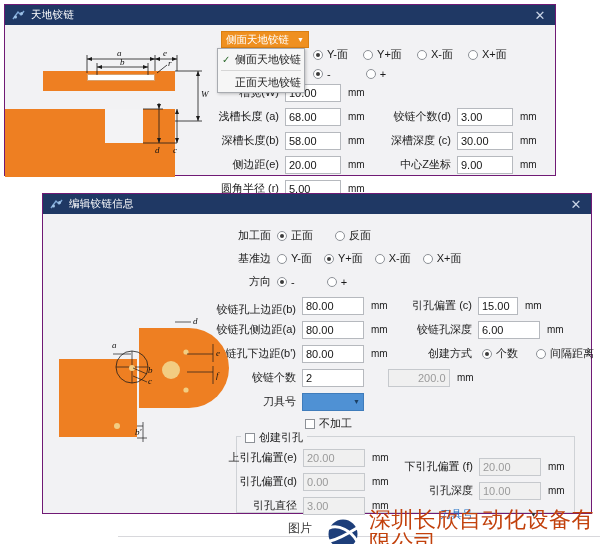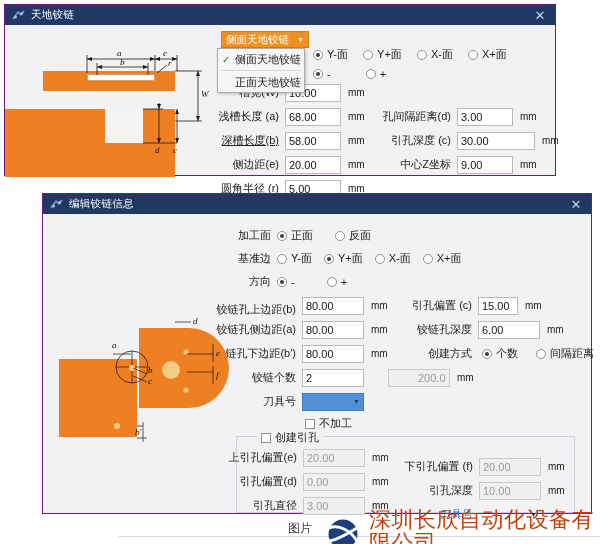--- a/index.html
+++ b/index.html
@@ -78,21 +78,21 @@
   .dd-item {
     height:20px; display:flex; align-items:center; padding-left:4px;
     font-size:11px; color:#202020; white-space:nowrap;
   }
   .dd-item .tick { width:13px; color:#2e6b2e; font-size:10px; }
   .dd-sep { height:1px; background:#d6d6d6; margin:1px 3px; }
 
   
   .groupbox { position:absolute; border:1px solid #cfd2d6; }
   .groupbox-title {
-    position:absolute; top:-7px; left:20px; background:#f2f2f4;
+    position:absolute; top:-7px; left:4px; background:#f2f2f4;
     padding:0 4px; display:inline-flex; align-items:center;
   }
 
   
   .diag { position:absolute; }
   .sh { position:absolute; background:#ee7f22; }
   .whole { position:absolute; background:#f3f3f5; }
   .dlabel { position:absolute; font-size:9px; font-family:"Liberation Serif",serif; color:#111; }
   .dlabel.it { font-style:italic; }
   svg { display:block; overflow:visible; }
@@ -219,21 +219,21 @@
         <span class="lbl" style="width:84px;">槽宽(W)</span>
         <input class="inp" style="width: 56px;" value="10.00">
         <span class="unit">mm</span>
       </div>
       <div class="row">
         <span class="lbl" style="width:84px;">浅槽长度 (a)</span>
         <input class="inp" style="width: 56px;" value="68.00">
         <span class="unit">mm</span>
       </div>
       <div class="row">
-        <span class="lbl" style="width:84px;text-decoration:underline;">深槽长度(b)</span>
+        <span class="lbl" style="width:84px;">深槽长度(b)</span>
         <input class="inp" style="width: 56px;" value="58.00">
         <span class="unit">mm</span>
       </div>
       <div class="row">
         <span class="lbl" style="width:84px;">侧边距(e)</span>
         <input class="inp" style="width: 56px;" value="20.00">
         <span class="unit">mm</span>
       </div>
       <div class="row">
         <span class="lbl" style="width:84px;">圆角半径 (r)</span>
@@ -243,27 +243,27 @@
       <div class="row">
         <span class="lbl" style="width:84px;">刀具号</span>
         <span class="combo-blue" style="width:76px;">
           <span class="arw">▼</span>
         </span>
       </div>
     </div>
 
     <div style="position:absolute; left:372px; top:82px;">
       <div class="row">
-        <span class="lbl" style="width:80px;">孔间隔距离(d)</span>
+        <span class="lbl" style="width:80px;">铰链个数(d)</span>
         <input class="inp" style="width: 56px;" value="3.00">
         <span class="unit">mm</span>
       </div>
       <div class="row">
-        <span class="lbl" style="width:80px;">引孔深度 (c)</span>
-        <input class="inp" style="width: 78px;" value="30.00">
+        <span class="lbl" style="width:80px;">深槽深度 (c)</span>
+        <input class="inp" style="width: 56px;" value="30.00">
         <span class="unit">mm</span>
       </div>
       <div class="row">
         <span class="lbl" style="width:80px;">中心Z坐标</span>
         <input class="inp" style="width: 56px;" value="9.00">
         <span class="unit">mm</span>
       </div>
     </div>
 
     <div class="dd-button" style="left:216px; top:6px; width:88px;">

